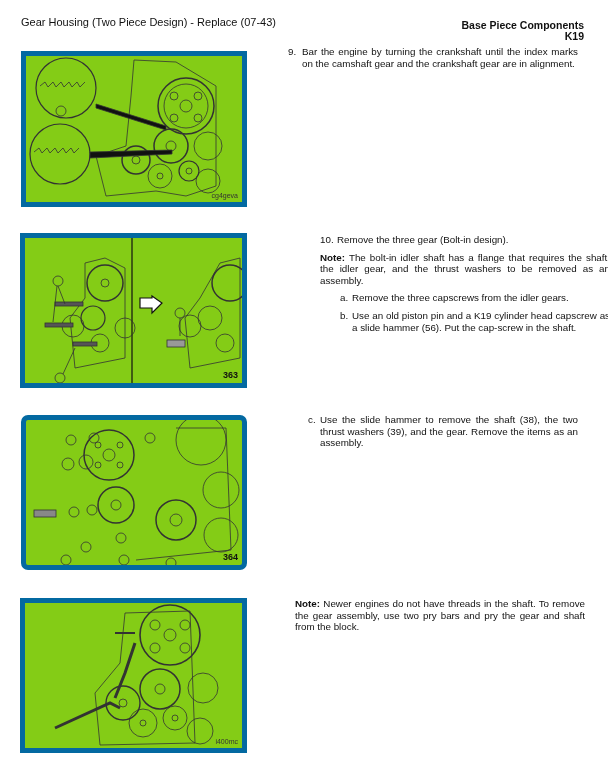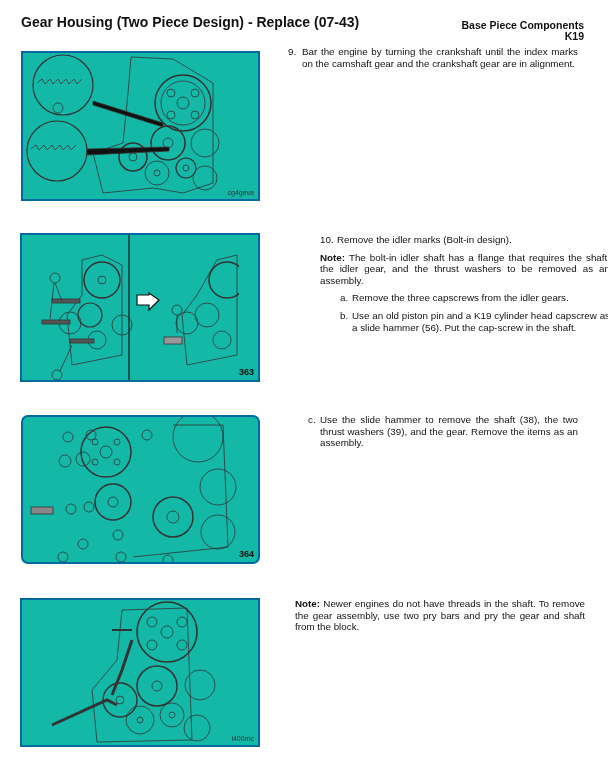--- a/index.html
+++ b/index.html
@@ -1,23 +1,23 @@
 <!DOCTYPE html>
 <html><head>
   <meta charset="utf-8">
   <style>
     html, body { margin: 0; padding: 0; }
     body {
       width: 608px; height: 784px; background: #ffffff; position: relative; overflow: hidden;
       font-family: "Liberation Sans", sans-serif; color: #111;
     }
-    .hdr-left { position: absolute; left: 21px; top: 17px; font-weight: bold; font-size: 14px; line-height: 11px; }
+    .hdr-left { position: absolute; left: 21px; top: 17px; font-weight: normal; font-size: 11px; line-height: 11px; }
     .hdr-right { position: absolute; right: 24px; top: 20px; font-weight: bold; font-size: 10.5px; line-height: 11px; text-align: right; }
     .fig {
-      position: absolute; border: 2px solid #0369a1; background: #14b8a6; overflow: hidden; padding-left: 19px;
+      position: absolute; border: 5px solid #0369a1; background: #84cc16; overflow: hidden;
     }
     .fig svg { position: absolute; left: 0; top: 0; }
     .fig-id { position: absolute; right: 4px; bottom: 3px; font-size: 7px; color: #333; }
     .fig-id.bold { font-weight: bold; font-size: 9px; color: #111; }
     .text-block { position: absolute; left: 288px; width: 290px; font-size: 9.8px; line-height: 11.6px; }
     .step { display: flex; }
     .step .num { min-width: 14px; }
     .step-10 .num { min-width: 17px; }
     .note b { font-weight: bold; }
     .sub { display: flex; margin-left: 20px; margin-top: 6px; text-align: justify; }
@@ -160,21 +160,21 @@
 <div class="text-block" style="top:46px;">
   <div class="step">
     <span class="num">9.</span>
     <p class="justify">Bar the engine by turning the crankshaft until the index marks on the camshaft gear and the crankshaft gear are in alignment.</p>
   </div>
 </div>
 
 <div class="text-block" style="top:234px;margin-left:32px;">
   <div class="step step-10">
     <span class="num">10.</span>
-    <p>Remove the idler marks (Bolt-in design).</p>
+    <p>Remove the three gear (Bolt-in design).</p>
   </div>
   <p class="note justify" style="margin-top:6px;">
     <b>Note:</b><span> The bolt-in idler shaft has a flange that requires the shaft, the idler gear, and the thrust washers to be removed as an assembly.</span>
   </p>
   <div class="sub">
     <span class="letter">a.</span>
     <p>Remove the three capscrews from the idler gears.</p>
   </div>
   <div class="sub">
     <span class="letter">b.</span>

